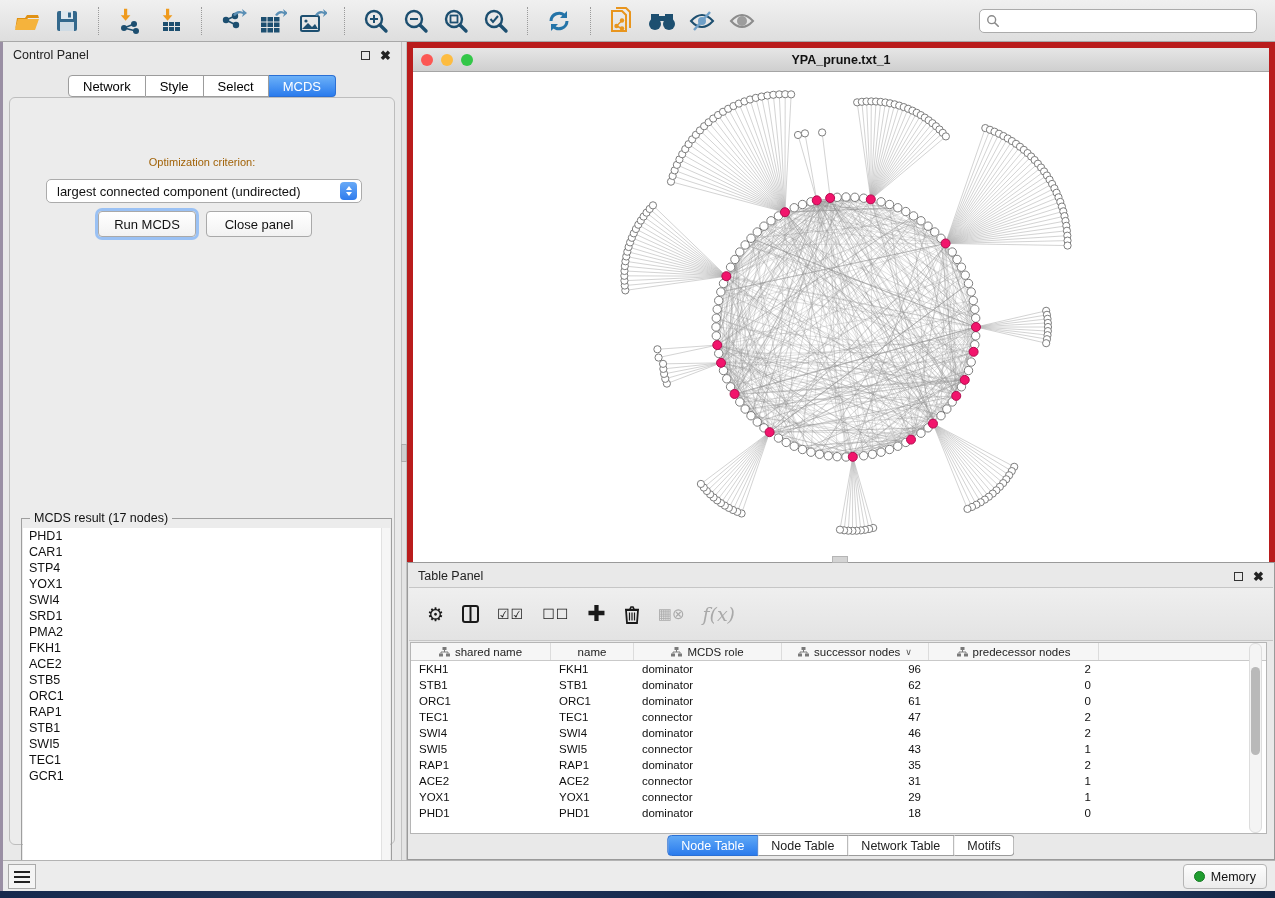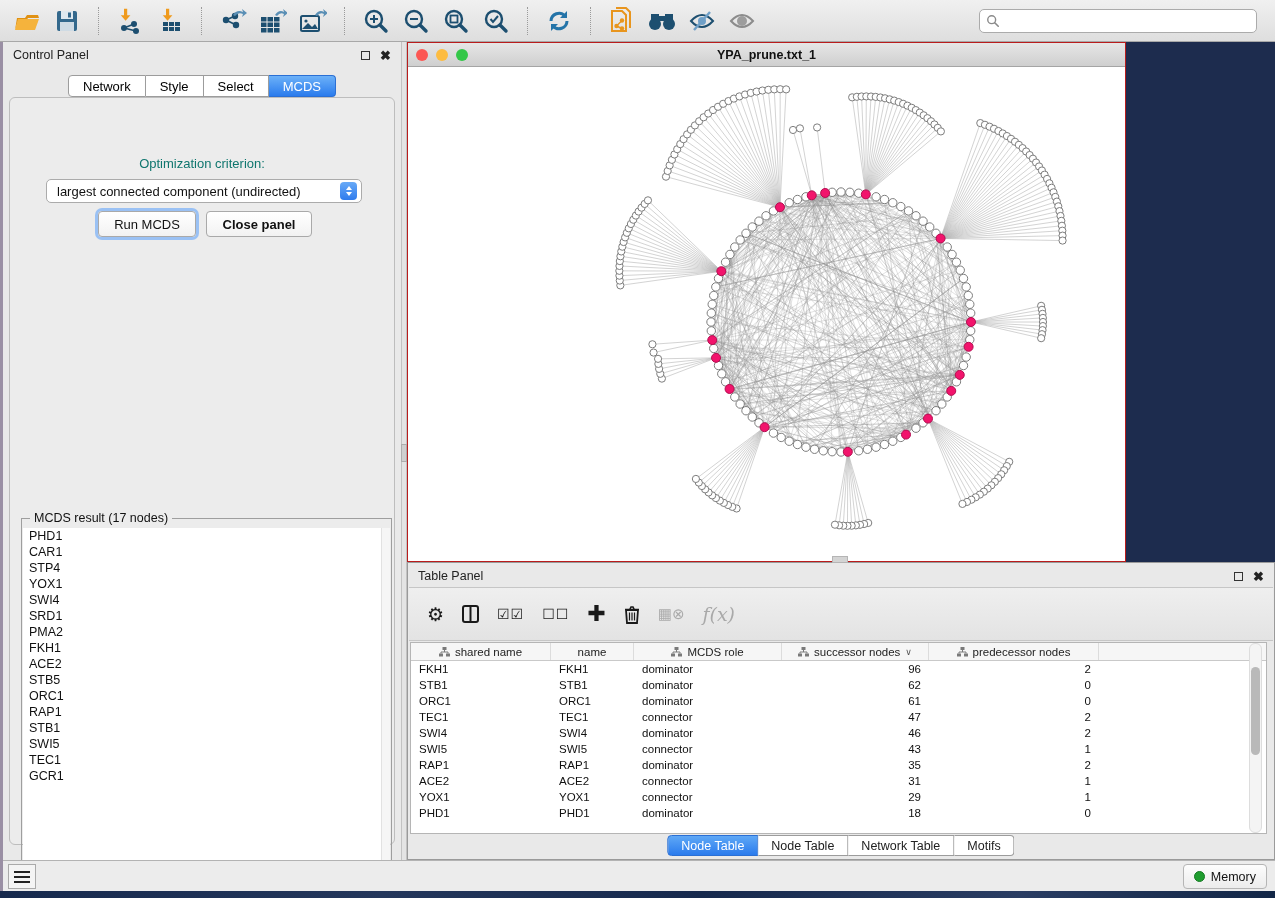--- a/index.html
+++ b/index.html
@@ -31,45 +31,45 @@
 
   #cp-tabs { position:absolute; left:50%; transform:translateX(-50%); top:33px; display:flex; height:22px; z-index:3; }
   .cp-tab { padding:0 14px; background:#fff; border:1px solid #9c9c9c; border-left:none;
     display:flex; align-items:center; font-size:13px; color:#000000; }
   .cp-tab:first-child { border-left:1px solid #9c9c9c; border-radius:4px 0 0 4px; }
   .cp-tab:last-child { border-radius:0 4px 4px 0; }
   .cp-tab.active { background:linear-gradient(#6cb1f8,#2a7bed); border-color:#2a6fd4; color:#fff; }
 
   #cp-body { position:absolute; left:6px; top:55px; width:386px; height:748px;
     background:#ececec; border:1px solid #bdbdbd; border-radius:6px; }
-  #opt-label { position:absolute; left:0; right:0; top:58px; text-align:center; font-size:13px; color:#0f766e; }
+  #opt-label { position:absolute; left:0; right:0; top:58px; text-align:center; font-size:11px; color:#a16207; }
   #criterion { position:absolute; left:36px; top:81px; width:316px; height:24px; background:#fff;
     border:1px solid #ababab; border-radius:5px; display:flex; align-items:center; padding:0 4px 0 10px; font-size:13px; }
   #criterion .stepper { margin-left:auto; width:17px; height:18px; border-radius:4px;
     background:linear-gradient(#68aaf7,#2f7bed); display:flex; flex-direction:column; align-items:center; justify-content:center; gap:2px; }
   .tri-up { width:0;height:0;border-left:3.5px solid transparent;border-right:3.5px solid transparent;border-bottom:4px solid #fff; }
   .tri-dn { width:0;height:0;border-left:3.5px solid transparent;border-right:3.5px solid transparent;border-top:4px solid #fff; }
   .cp-btn { position:absolute; top:113px; height:26px; background:linear-gradient(#ffffff,#f2f2f2);
     border:1px solid #a9a9a9; border-radius:4px; font-size:13px; display:flex; align-items:center; justify-content:center; }
   #run-btn { left:88px; width:98px; box-shadow:0 0 0 3px rgba(100,165,250,.6); }
-  #closep-btn { left:196px; width:106px;font-weight:bold; }
+  #closep-btn { left:196px; width:106px; }
 
   #mcds-fieldset { position:absolute; left:11px; top:420px; width:371px; height:374px; border:1px solid #9e9e9e; }
   #mcds-legend { position:absolute; left:8px; top:-8px; background:#ececec; padding:0 4px; font-size:12.5px; color:#111; }
   #mcds-list { position:absolute; left:1px; right:1px; top:9px; bottom:1px; background:#fff; overflow:hidden; }
   #mcds-list .track { position:absolute; right:0; top:0; bottom:0; width:9px; background:#f6f6f6; border-left:1px solid #e2e2e2; }
   .mcds-item { height:16px; line-height:16px; padding-left:6px; font-size:12.5px; color:#111; }
 
   
   #v-divider { left:401px; top:42px; width:6px; height:818px; background:#e4e4e4;
     border-left:1px solid #c2c2c2; border-right:1px solid #c2c2c2; }
   #v-handle { left:401px; top:444px; width:6px; height:18px; background:#cfcfcf; border:1px solid #adadad; }
 
   
-  #net-window { left:407px; top:42px; width:719px; height:520px; border:1px solid #b91c1c; background:#7f1d1d; }
+  #net-window { left:407px; top:42px; width:868px; height:520px; border:6px solid #b91c1c; background:#7f1d1d; }
   #net-titlebar { height:24px; background:linear-gradient(#e6e6e6,#cfcfcf); border-bottom:1px solid #a5a5a5;
     display:flex; align-items:center; position:relative; }
   .traffic { width:12px; height:12px; border-radius:50%; margin-left:8px; }
   #net-title { position:absolute; left:0; right:0; text-align:center; font-size:12.5px; font-weight:bold; color:#111; }
   #net-canvas { position:relative; width:100%; height:494px; background:#fff; }
   #h-handle { left:832px; top:556px; width:16px; height:7px; background:#d4d4d4; border:1px solid #b5b5b5; z-index:5; }
 
   
   #table-panel { left:407px; top:562px; width:868px; height:298px; background:#e9e9e9; border:1px solid #9a9a9a; }
   #tp-toolbar { position:absolute; left:1px; right:1px; top:24px; height:54px;

